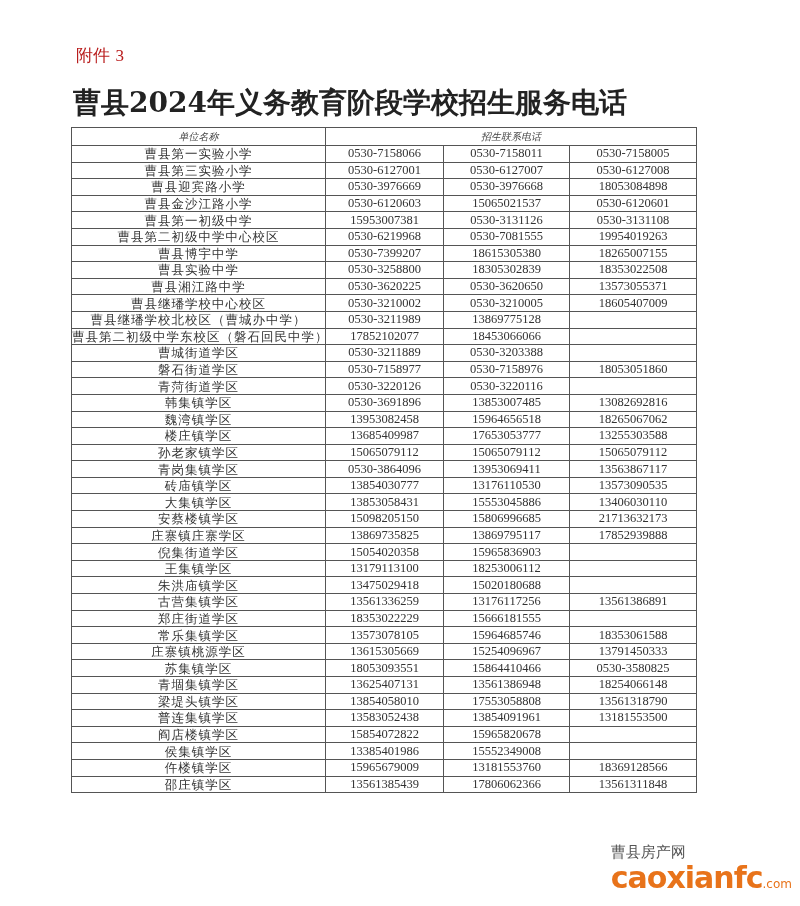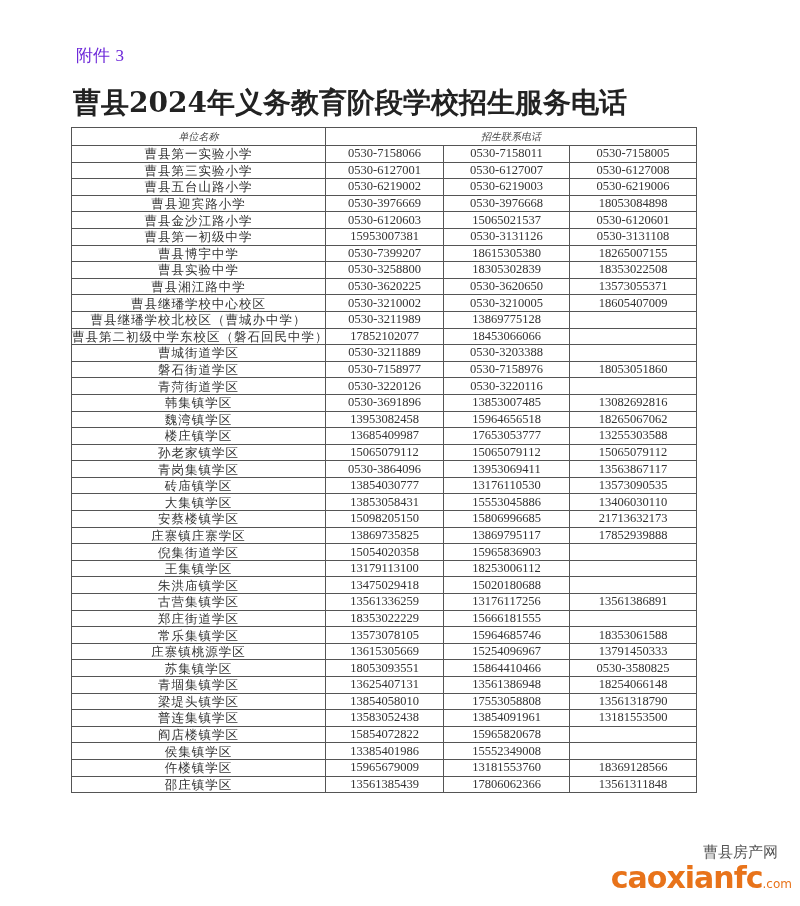--- a/index.html
+++ b/index.html
@@ -1,21 +1,21 @@
 <!DOCTYPE html>
 <html><head>
 <meta charset="utf-8">
 <style>
   html, body { margin:0; padding:0; }
   body {
     width:800px; height:906px; background:#ffffff; position:relative; overflow:hidden;
     font-family: "DejaVu Serif", "Liberation Serif", serif; color:#333;
   }
   .attach {
-    position:absolute; left:76px; top:44px; font-size:17px; color:#6d28d9;
+    position:absolute; left:76px; top:44px; font-size:17px; color:#b91c1c;
     font-family: "DejaVu Sans", "Liberation Sans", sans-serif;
   }
   .attach .num { font-family: "Liberation Serif", serif; }
   .title {
     position:absolute; left:0; width:700px; top:84px; text-align:center;
     font-size:28px; font-weight:bold; color:#222; letter-spacing:0px;
     font-family: "DejaVu Serif", "Liberation Serif", serif;
   }
   table.phones {
     position:absolute; left:71px; top:127px; width:625px;
@@ -26,21 +26,21 @@
     font-size:12.5px; line-height:15px; color:#333; font-weight:normal;
     white-space:nowrap; overflow:hidden;
   }
   table.phones th {
     font-family: "DejaVu Sans", "Liberation Sans", sans-serif; font-size:10px; color:#444; height:17px;font-style:italic;
   }
   td.name { font-family: "DejaVu Sans", "Liberation Sans", sans-serif; font-size:9.5px; color:#555; letter-spacing:1px; }
   td.ph { font-family: "Liberation Serif", serif; font-size:13px; color:#333; }
   col.c0 { width:254px; } col.c1 { width:118px; } col.c2 { width:126px; } col.c3 { width:127px; }
   .wm {
-    position:absolute; right:8px; top:843px; text-align:right;
+    position:absolute; right:8px; top:843px; text-align:left;
   }
   .wm .cn { font-family: "DejaVu Sans", "Liberation Sans", sans-serif; font-size:15px; color:#555; margin-right:14px; }
   .wm .en { font-family: "DejaVu Sans", "Liberation Sans", sans-serif; font-weight:bold; font-size:30px; color:#e8731a; letter-spacing:-1px; line-height:32px; }
   .wm .en .dom { font-size:12px; font-weight:normal; letter-spacing:0; color:#e8731a; }
 </style>
 </head>
 <body>
 
 <div class="attach">
   <span>附件</span>
@@ -69,44 +69,44 @@
         <td class="ph">0530-7158011</td>
         <td class="ph">0530-7158005</td>
       </tr>
       <tr>
         <td class="name">曹县第三实验小学</td>
         <td class="ph">0530-6127001</td>
         <td class="ph">0530-6127007</td>
         <td class="ph">0530-6127008</td>
       </tr>
       <tr>
-        <td class="name">曹县五台山路小学</td>
-        <td class="ph">0530-6219002</td>
-        <td class="ph">0530-6219003</td>
-        <td class="ph">0530-6219006</td>
-      </tr>
-      <tr>
         <td class="name">曹县迎宾路小学</td>
         <td class="ph">0530-3976669</td>
         <td class="ph">0530-3976668</td>
         <td class="ph">18053084898</td>
       </tr>
       <tr>
         <td class="name">曹县金沙江路小学</td>
         <td class="ph">0530-6120603</td>
         <td class="ph">15065021537</td>
         <td class="ph">0530-6120601</td>
       </tr>
       <tr>
         <td class="name">曹县第一初级中学</td>
         <td class="ph">15953007381</td>
         <td class="ph">0530-3131126</td>
         <td class="ph">0530-3131108</td>
       </tr>
       <tr>
+        <td class="name">曹县第二初级中学中心校区</td>
+        <td class="ph">0530-6219968</td>
+        <td class="ph">0530-7081555</td>
+        <td class="ph">19954019263</td>
+      </tr>
+      <tr>
         <td class="name">曹县博宇中学</td>
         <td class="ph">0530-7399207</td>
         <td class="ph">18615305380</td>
         <td class="ph">18265007155</td>
       </tr>
       <tr>
         <td class="name">曹县实验中学</td>
         <td class="ph">0530-3258800</td>
         <td class="ph">18305302839</td>
         <td class="ph">18353022508</td>

